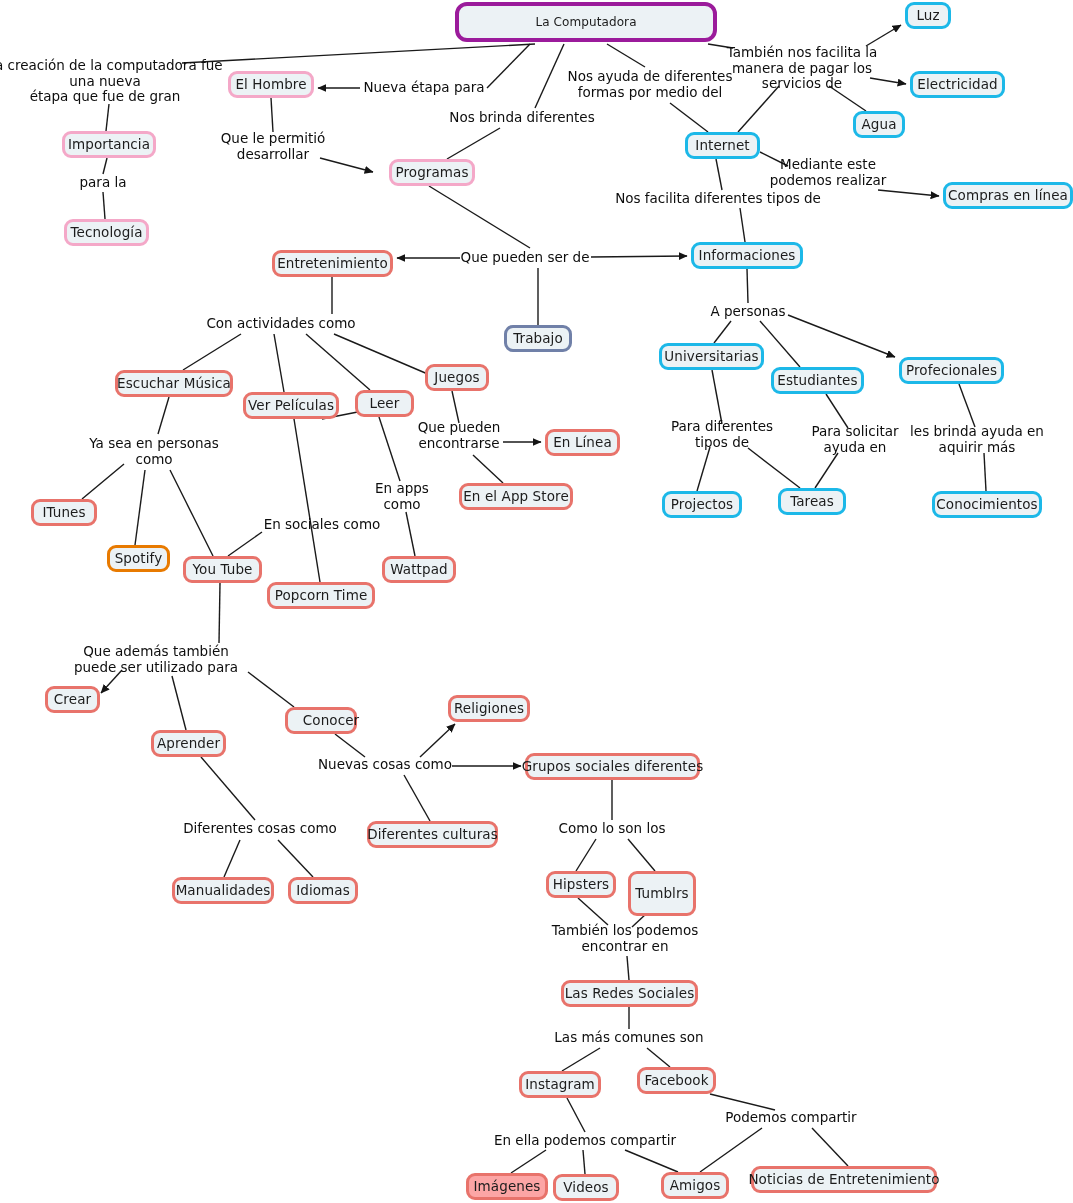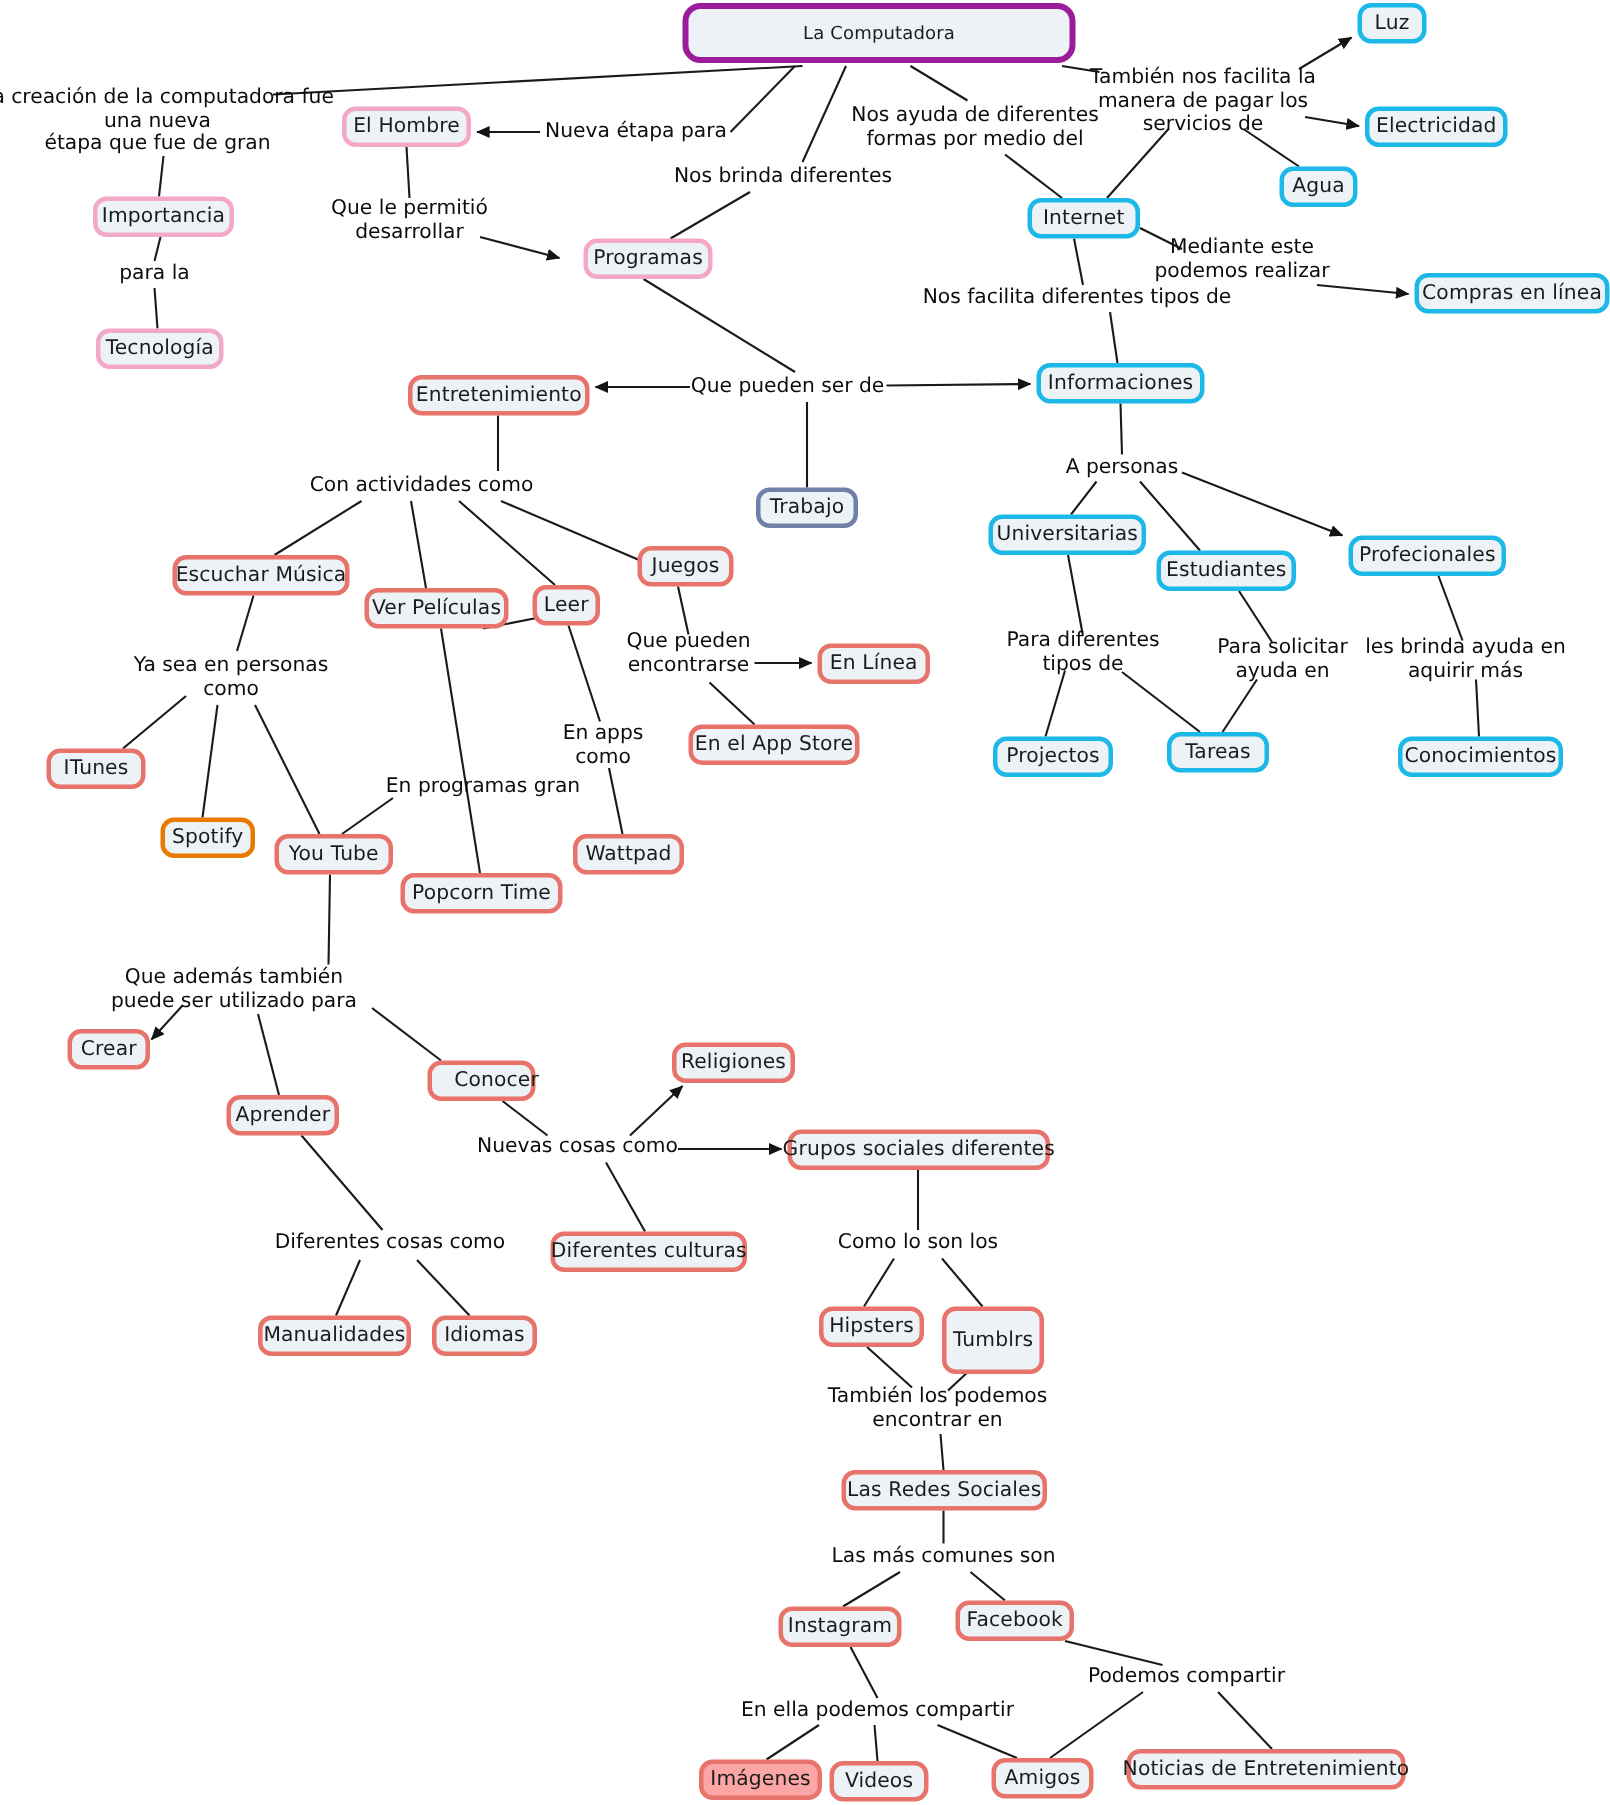--- a/index.html
+++ b/index.html
@@ -164,21 +164,21 @@
       <div class="node" style="left: 685px; top: 132px; width: 75px; height: 27px; border-color: rgb(28, 184, 232); background: rgb(236, 242, 245);">Internet</div>
       <div class="node" style="left: 943px; top: 182px; width: 130px; height: 27px; border-color: rgb(28, 184, 232); background: rgb(236, 242, 245);">Compras en línea</div>
       <div class="node" style="left: 272px; top: 250px; width: 121px; height: 27px; border-color: rgb(232, 115, 107); background: rgb(236, 242, 245);">Entretenimiento</div>
       <div class="node" style="left: 691px; top: 242px; width: 112px; height: 27px; border-color: rgb(28, 184, 232); background: rgb(236, 242, 245);">Informaciones</div>
       <div class="node" style="left: 504px; top: 325px; width: 68px; height: 27px; border-color: rgb(112, 128, 168); background: rgb(236, 242, 245);">Trabajo</div>
       <div class="node" style="left: 659px; top: 343px; width: 105px; height: 27px; border-color: rgb(28, 184, 232); background: rgb(236, 242, 245);">Universitarias</div>
       <div class="node" style="left: 771px; top: 367px; width: 93px; height: 27px; border-color: rgb(28, 184, 232); background: rgb(236, 242, 245);">Estudiantes</div>
       <div class="node" style="left: 899px; top: 357px; width: 105px; height: 27px; border-color: rgb(28, 184, 232); background: rgb(236, 242, 245);">Profecionales</div>
       <div class="node" style="left: 115px; top: 370px; width: 118px; height: 27px; border-color: rgb(232, 115, 107); background: rgb(236, 242, 245);">Escuchar Música</div>
       <div class="node" style="left: 243px; top: 392px; width: 96px; height: 27px; border-color: rgb(232, 115, 107); background: rgb(236, 242, 245);">Ver Películas</div>
-      <div class="node" style="left: 355px; top: 390px; width: 45px; height: 27px; border-color: rgb(232, 115, 107); background: rgb(236, 242, 245); text-align: right;">Leer</div>
+      <div class="node" style="left: 355px; top: 390px; width: 59px; height: 27px; border-color: rgb(232, 115, 107); background: rgb(236, 242, 245); text-align: right;">Leer</div>
       <div class="node" style="left: 425px; top: 364px; width: 64px; height: 27px; border-color: rgb(232, 115, 107); background: rgb(236, 242, 245);">Juegos</div>
       <div class="node" style="left: 545px; top: 429px; width: 75px; height: 27px; border-color: rgb(232, 115, 107); background: rgb(236, 242, 245);">En Línea</div>
       <div class="node" style="left: 662px; top: 491px; width: 80px; height: 27px; border-color: rgb(28, 184, 232); background: rgb(236, 242, 245);">Projectos</div>
       <div class="node" style="left: 778px; top: 488px; width: 68px; height: 27px; border-color: rgb(28, 184, 232); background: rgb(236, 242, 245);">Tareas</div>
       <div class="node" style="left: 932px; top: 491px; width: 110px; height: 27px; border-color: rgb(28, 184, 232); background: rgb(236, 242, 245);">Conocimientos</div>
       <div class="node" style="left: 459px; top: 483px; width: 114px; height: 27px; border-color: rgb(232, 115, 107); background: rgb(236, 242, 245);">En el App Store</div>
       <div class="node" style="left: 31px; top: 499px; width: 66px; height: 27px; border-color: rgb(232, 115, 107); background: rgb(236, 242, 245);">ITunes</div>
       <div class="node" style="left: 107px; top: 545px; width: 63px; height: 27px; border-color: rgb(232, 122, 0); background: rgb(236, 242, 245);">Spotify</div>
       <div class="node" style="left: 183px; top: 556px; width: 79px; height: 27px; border-color: rgb(232, 115, 107); background: rgb(236, 242, 245);">You Tube</div>
       <div class="node" style="left: 267px; top: 582px; width: 108px; height: 27px; border-color: rgb(232, 115, 107); background: rgb(236, 242, 245);">Popcorn Time</div>
@@ -226,21 +226,21 @@
       <div class="link-label" style="left: 855px; top: 440px;">Para solicitar
 ayuda en</div>
       <div class="link-label" style="left: 977px; top: 440px;">les brinda ayuda en
 aquirir más</div>
       <div class="link-label" style="left: 154px; top: 452px;">Ya sea en personas
 como</div>
       <div class="link-label" style="left: 459px; top: 436px;">Que pueden
 encontrarse</div>
       <div class="link-label" style="left: 402px; top: 497px;">En apps
 como</div>
-      <div class="link-label" style="left: 322px; top: 525px;">En programas gran</div>
+      <div class="link-label" style="left: 322px; top: 525px;">En sociales como</div>
       <div class="link-label" style="left: 156px; top: 660px;">Que además también
 puede ser utilizado para</div>
       <div class="link-label" style="left: 385px; top: 765px;">Nuevas cosas como</div>
       <div class="link-label" style="left: 260px; top: 829px;">Diferentes cosas como</div>
       <div class="link-label" style="left: 612px; top: 829px;">Como lo son los</div>
       <div class="link-label" style="left: 625px; top: 939px;">También los podemos
 encontrar en</div>
       <div class="link-label" style="left: 629px; top: 1038px;">Las más comunes son</div>
       <div class="link-label" style="left: 585px; top: 1141px;">En ella podemos compartir</div>
       <div class="link-label" style="left: 791px; top: 1118px;">Podemos compartir</div>

